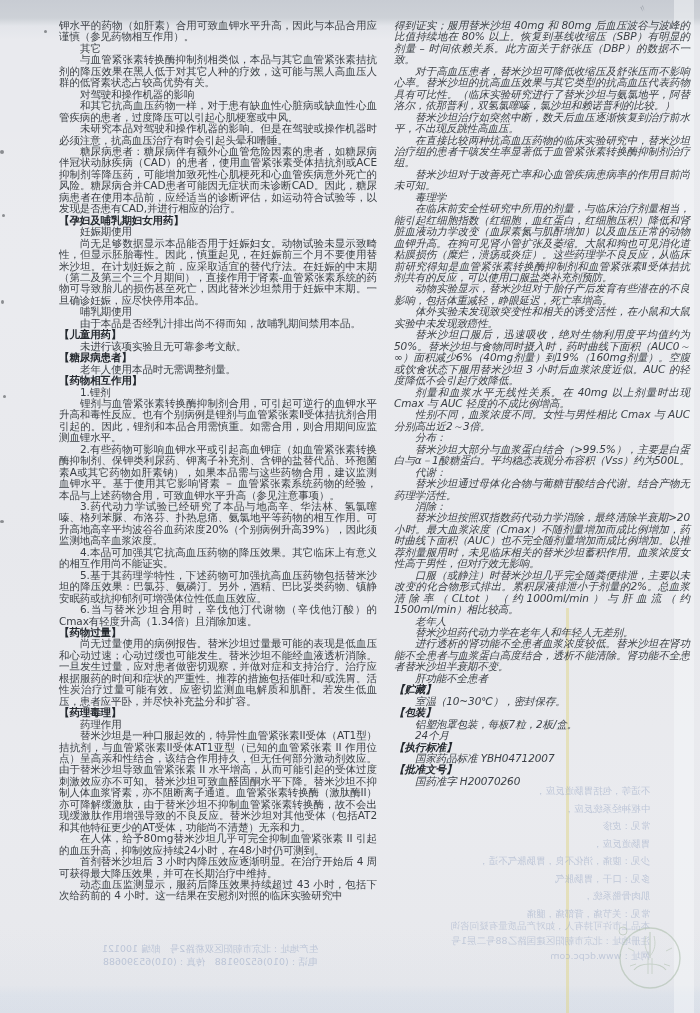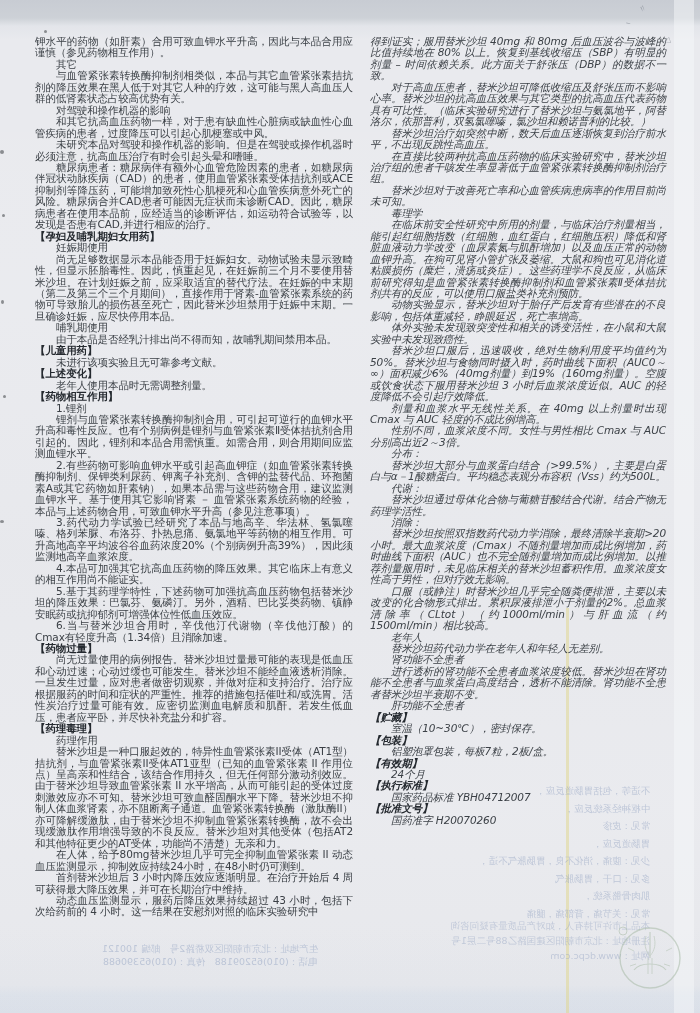--- a/index.html
+++ b/index.html
@@ -12,21 +12,21 @@
     background:
       linear-gradient(180deg,#c8ccd3 0px,#cdd1d7 18px,#e3e5ea 26px,#e9eaee 40px,#e9eaee 930px,#e6e8ed 985px,#dfe4ec 995px,#dde2eb 1013px);
   }
   
   .grain{position:absolute;inset:0;opacity:.35;pointer-events:none;
     background:
       linear-gradient(180deg, rgba(255,255,255,0) 0%, rgba(255,255,255,.15) 30%, rgba(0,0,0,.02) 55%, rgba(255,255,255,.1) 80%, rgba(0,0,0,.03) 100%);
   }
   .right-light-band{position:absolute;top:0;bottom:0;left:674px;width:20px;background:rgba(246,247,249,.5);}
   .fold-line{position:absolute;left:566px;top:608px;width:3px;height:405px;background:rgba(223,214,138,.5);filter:blur(.4px);}
-  .col{position:absolute;top:36px;color:#3b4046;font-size:10.5px;line-height:11.45px;text-align:justify;}
+  .col{position:absolute;top:20px;color:#3b4046;font-size:10.5px;line-height:11.45px;text-align:justify;margin-left:24px;}
   .col-left{left:35px;width:318px;}
   .col-right{left:370px;width:296px;font-style:italic;}
   .para{margin:0;text-indent:2em;letter-spacing:-0.1px;}
   .para.cont{text-indent:0;}
   .para.head{text-indent:0;font-weight:bold;color:#24292f;}
   .para.sub{text-indent:2em;}
   
   .bleed{position:absolute;transform:scaleX(-1);color:#93a3c2;filter:blur(.7px);opacity:.5;font-size:9.5px;}
   .bleed .bleed-line{margin:0;}
   .bleed-bottom{left:60px;top:942px;width:300px;text-align:center;line-height:13px;}
@@ -58,36 +58,36 @@
       <p class="para body">和其它抗高血压药物一样，对于患有缺血性心脏病或缺血性心血管疾病的患者，过度降压可以引起心肌梗塞或中风。</p>
       <p class="para body">未研究本品对驾驶和操作机器的影响。但是在驾驶或操作机器时必须注意，抗高血压治疗有时会引起头晕和嗜睡。</p>
       <p class="para body">糖尿病患者：糖尿病伴有额外心血管危险因素的患者，如糖尿病伴冠状动脉疾病（CAD）的患者，使用血管紧张素受体拮抗剂或ACE抑制剂等降压药，可能增加致死性心肌梗死和心血管疾病意外死亡的风险。糖尿病合并CAD患者可能因无症状而未诊断CAD。因此，糖尿病患者在使用本品前，应经适当的诊断评估，如运动符合试验等，以发现是否患有CAD,并进行相应的治疗。</p>
       <p class="para head">【孕妇及哺乳期妇女用药】</p>
       <p class="para sub">妊娠期使用</p>
       <p class="para body">尚无足够数据显示本品能否用于妊娠妇女。动物试验未显示致畸性，但显示胚胎毒性。因此，慎重起见，在妊娠前三个月不要使用替米沙坦。在计划妊娠之前，应采取适宜的替代疗法。在妊娠的中末期（第二及第三个三个月期间），直接作用于肾素-血管紧张素系统的药物可导致胎儿的损伤甚至死亡，因此替米沙坦禁用于妊娠中末期。一旦确诊妊娠，应尽快停用本品。</p>
       <p class="para sub">哺乳期使用</p>
       <p class="para body">由于本品是否经乳汁排出尚不得而知，故哺乳期间禁用本品。</p>
       <p class="para head">【儿童用药】</p>
       <p class="para body">未进行该项实验且无可靠参考文献。</p>
-      <p class="para head">【上述变化】</p>
+      <p class="para head">【糖尿病患者】</p>
       <p class="para body">老年人使用本品时无需调整剂量。</p>
       <p class="para head">【药物相互作用】</p>
       <p class="para sub">1.锂剂</p>
       <p class="para body">锂剂与血管紧张素转换酶抑制剂合用，可引起可逆行的血钾水平升高和毒性反应。也有个别病例是锂剂与血管紧张素Ⅱ受体拮抗剂合用引起的。因此，锂剂和本品合用需慎重。如需合用，则合用期间应监测血锂水平。</p>
       <p class="para body">2.有些药物可影响血钾水平或引起高血钾症（如血管紧张素转换酶抑制剂、保钾类利尿药、钾离子补充剂、含钾的盐替代品、环孢菌素A或其它药物如肝素钠），如果本品需与这些药物合用，建议监测血钾水平。基于使用其它影响肾素 － 血管紧张素系统药物的经验，本品与上述药物合用，可致血钾水平升高（参见注意事项）。</p>
       <p class="para body">3.药代动力学试验已经研究了本品与地高辛、华法林、氢氯噻嗪、格列苯脲、布洛芬、扑热息痛、氨氯地平等药物的相互作用。可升高地高辛平均波谷谷血药浓度20%（个别病例升高39%），因此须监测地高辛血浆浓度。</p>
       <p class="para body">4.本品可加强其它抗高血压药物的降压效果。其它临床上有意义的相互作用尚不能证实。</p>
       <p class="para body">5.基于其药理学特性，下述药物可加强抗高血压药物包括替米沙坦的降压效果：巴氯芬、氨磷汀。另外，酒精、巴比妥类药物、镇静安眠药或抗抑郁剂可增强体位性低血压效应。</p>
       <p class="para body">6.当与替米沙坦合用时，辛伐他汀代谢物（辛伐他汀酸）的Cmax有轻度升高（1.34倍）且消除加速。</p>
       <p class="para head">【药物过量】</p>
       <p class="para body">尚无过量使用的病例报告。替米沙坦过量最可能的表现是低血压和心动过速；心动过缓也可能发生。替米沙坦不能经血液透析消除。一旦发生过量，应对患者做密切观察，并做对症和支持治疗。治疗应根据服药的时间和症状的严重性。推荐的措施包括催吐和/或洗胃。活性炭治疗过量可能有效。应密切监测血电解质和肌酐。若发生低血压，患者应平卧，并尽快补充盐分和扩容。</p>
       <p class="para head">【药理毒理】</p>
       <p class="para sub">药理作用</p>
       <p class="para body">替米沙坦是一种口服起效的，特异性血管紧张素II受体（AT1型）拮抗剂，与血管紧张素II受体AT1亚型（已知的血管紧张素 II 作用位点）呈高亲和性结合，该结合作用持久，但无任何部分激动剂效应。由于替米沙坦导致血管紧张素 II 水平增高，从而可能引起的受体过度刺激效应亦不可知。替米沙坦可致血醛固酮水平下降。替米沙坦不抑制人体血浆肾素，亦不阻断离子通道。血管紧张素转换酶（激肽酶II）亦可降解缓激肽，由于替米沙坦不抑制血管紧张素转换酶，故不会出现缓激肽作用增强导致的不良反应。替米沙坦对其他受体（包括AT2和其他特征更少的AT受体，功能尚不清楚）无亲和力。</p>
-      <p class="para body">在人体，给予80mg替米沙坦几乎可完全抑制血管紧张素 II 动态血压监测显示，抑制效应持续24小时，在48小时仍可测到。</p>
+      <p class="para body">在人体，给予80mg替米沙坦几乎可完全抑制血管紧张素 II 引起的血压升高，抑制效应持续24小时，在48小时仍可测到。</p>
       <p class="para body">首剂替米沙坦后 3 小时内降压效应逐渐明显。在治疗开始后 4 周可获得最大降压效果，并可在长期治疗中维持。</p>
       <p class="para body">动态血压监测显示，服药后降压效果持续超过 43 小时，包括下次给药前的 4 小时。这一结果在安慰剂对照的临床实验研究中</p>
     </div>
   <div class="col col-right">
       <p class="para cont">得到证实；服用替米沙坦 40mg 和 80mg 后血压波谷与波峰的比值持续地在 80% 以上。恢复到基线收缩压（SBP）有明显的剂量 – 时间依赖关系。此方面关于舒张压（DBP）的数据不一致。</p>
       <p class="para body">对于高血压患者，替米沙坦可降低收缩压及舒张压而不影响心率。替米沙坦的抗高血压效果与其它类型的抗高血压代表药物具有可比性。（临床实验研究进行了替米沙坦与氨氯地平，阿替洛尔，依那普利，双氢氯噻嗪，氯沙坦和赖诺普利的比较。）</p>
       <p class="para body">替米沙坦治疗如突然中断，数天后血压逐渐恢复到治疗前水平，不出现反跳性高血压。</p>
       <p class="para body">在直接比较两种抗高血压药物的临床实验研究中，替米沙坦治疗组的患者干咳发生率显著低于血管紧张素转换酶抑制剂治疗组。</p>
       <p class="para body">替米沙坦对于改善死亡率和心血管疾病患病率的作用目前尚未可知。</p>
       <p class="para sub">毒理学</p>
@@ -99,28 +99,26 @@
       <p class="para body">性别不同，血浆浓度不同。女性与男性相比 Cmax 与 AUC 分别高出近2～3倍。</p>
       <p class="para sub">分布：</p>
       <p class="para body">替米沙坦大部分与血浆蛋白结合（&gt;99.5%），主要是白蛋白与α－1酸糖蛋白。平均稳态表观分布容积（Vss）约为500L。</p>
       <p class="para sub">代谢：</p>
       <p class="para body">替米沙坦通过母体化合物与葡糖苷酸结合代谢。结合产物无药理学活性。</p>
       <p class="para sub">消除：</p>
       <p class="para body">替米沙坦按照双指数药代动力学消除，最终清除半衰期&gt;20 小时。最大血浆浓度（Cmax）不随剂量增加而成比例增加，药时曲线下面积（AUC）也不完全随剂量增加而成比例增加。以推荐剂量服用时，未见临床相关的替米沙坦蓄积作用。血浆浓度女性高于男性，但对疗效无影响。</p>
       <p class="para body">口服（或静注）时替米沙坦几乎完全随粪便排泄，主要以未改变的化合物形式排出。累积尿液排泄小于剂量的2%。总血浆清除率（CLtot）（约1000ml/min）与肝血流（约1500ml/min）相比较高。</p>
       <p class="para sub">老年人</p>
       <p class="para body">替米沙坦药代动力学在老年人和年轻人无差别。</p>
-      <p class="para sub">肾功能不全患者</p>
       <p class="para body">进行透析的肾功能不全患者血浆浓度较低。替米沙坦在肾功能不全患者与血浆蛋白高度结合，透析不能清除。肾功能不全患者替米沙坦半衰期不变。</p>
       <p class="para sub">肝功能不全患者</p>
       <p class="para head">【贮藏】</p>
       <p class="para body">室温（10~30℃），密封保存。</p>
       <p class="para head">【包装】</p>
       <p class="para body">铝塑泡罩包装，每板7粒，2板/盒。</p>
-      <p class="para head">【有效期】</p>
       <p class="para body">24个月</p>
       <p class="para head">【执行标准】</p>
       <p class="para body">国家药品标准 YBH04712007</p>
       <p class="para head">【批准文号】</p>
       <p class="para body">国药准字 H20070260</p>
     </div>
 
   <div class="bleed bleed-right">
       <p class="bleed-line">不适等，包括胃肠道反应，</p>
       <p class="bleed-line">中枢神经系统反应，</p>

